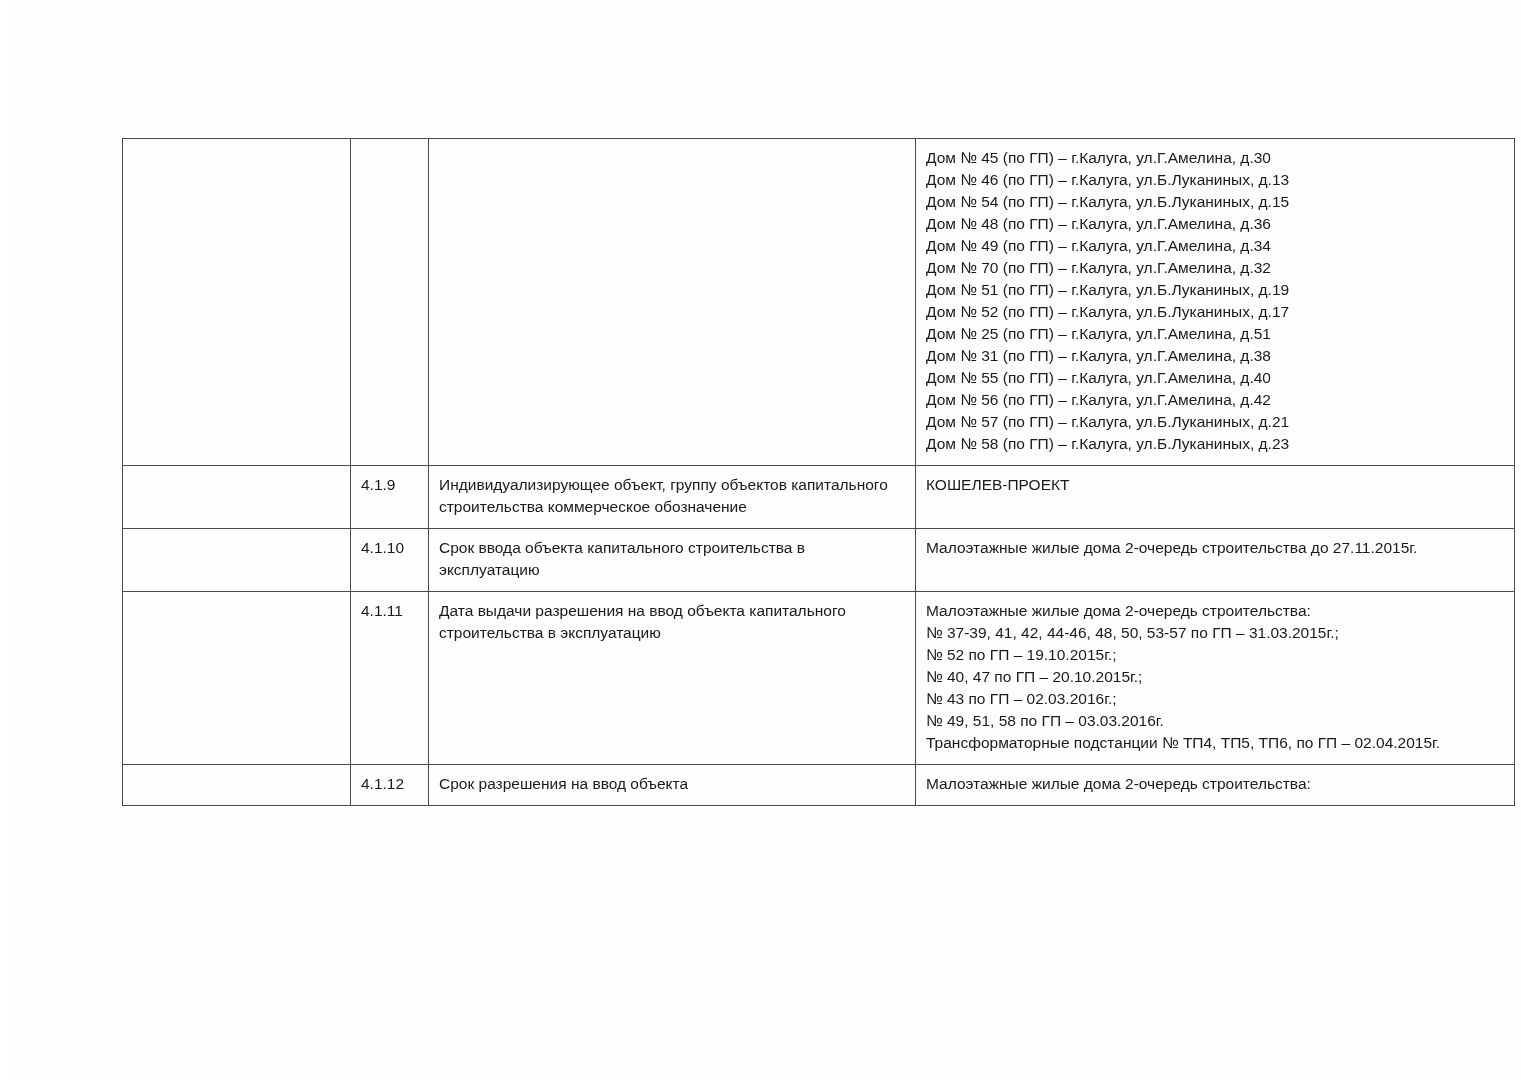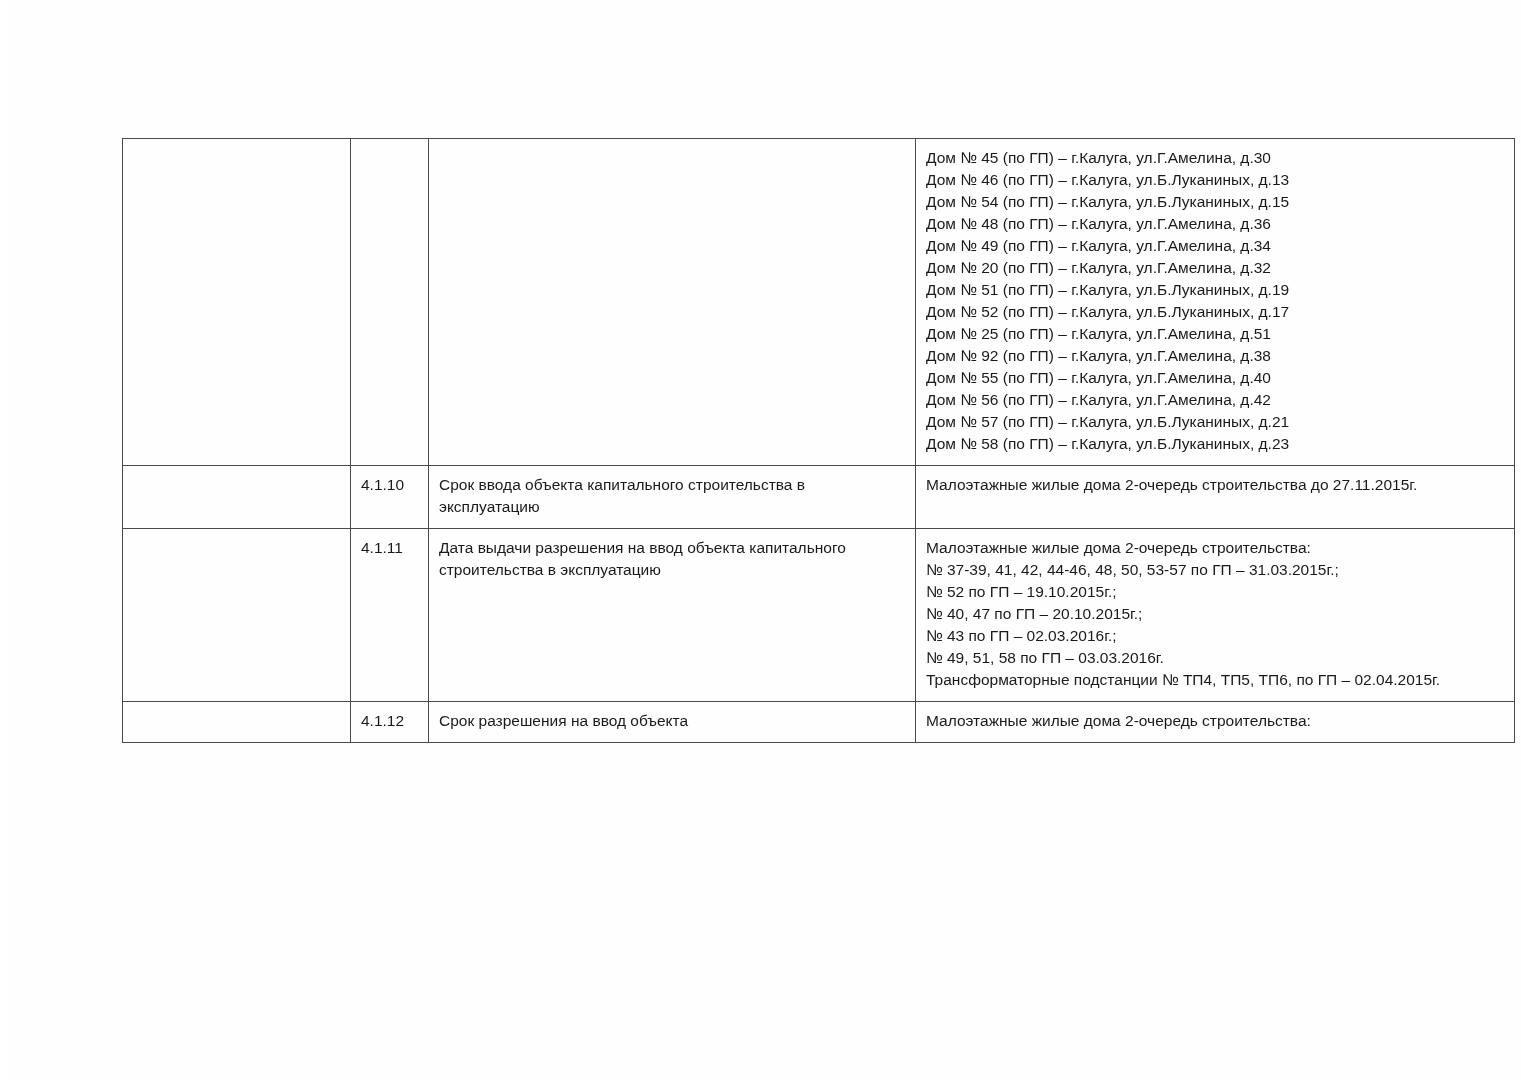--- a/index.html
+++ b/index.html
@@ -83,32 +83,40 @@
       <tr>
         <td class="cell-empty"></td>
         <td class="cell-num"></td>
         <td class="cell-desc"></td>
         <td class="cell-val addr-cell serif">
           <span class="line">Дом № 45 (по ГП) – г.Калуга, ул.Г.Амелина, д.30</span>
           <span class="line">Дом № 46 (по ГП) – г.Калуга, ул.Б.Луканиных, д.13</span>
           <span class="line">Дом № 54 (по ГП) – г.Калуга, ул.Б.Луканиных, д.15</span>
           <span class="line">Дом № 48 (по ГП) – г.Калуга, ул.Г.Амелина, д.36</span>
           <span class="line">Дом № 49 (по ГП) – г.Калуга, ул.Г.Амелина, д.34</span>
-          <span class="line">Дом № 20 (по ГП) – г.Калуга, ул.Г.Амелина, д.32</span>
+          <span class="line">Дом № 70 (по ГП) – г.Калуга, ул.Г.Амелина, д.32</span>
           <span class="line">Дом № 51 (по ГП) – г.Калуга, ул.Б.Луканиных, д.19</span>
           <span class="line">Дом № 52 (по ГП) – г.Калуга, ул.Б.Луканиных, д.17</span>
           <span class="line">Дом № 25 (по ГП) – г.Калуга, ул.Г.Амелина, д.51</span>
-          <span class="line">Дом № 92 (по ГП) – г.Калуга, ул.Г.Амелина, д.38</span>
+          <span class="line">Дом № 31 (по ГП) – г.Калуга, ул.Г.Амелина, д.38</span>
           <span class="line">Дом № 55 (по ГП) – г.Калуга, ул.Г.Амелина, д.40</span>
           <span class="line">Дом № 56 (по ГП) – г.Калуга, ул.Г.Амелина, д.42</span>
           <span class="line">Дом № 57 (по ГП) – г.Калуга, ул.Б.Луканиных, д.21</span>
           <span class="line">Дом № 58 (по ГП) – г.Калуга, ул.Б.Луканиных, д.23</span>
         </td>
       </tr>
 
+      <tr>
+        <td class="cell-empty"></td>
+        <td class="cell-num">4.1.9</td>
+        <td class="cell-desc">Индивидуализирующее объект, группу объектов капитального строительства коммерческое обозначение</td>
+        <td class="cell-val">
+          <span class="line-wrap">КОШЕЛЕВ-ПРОЕКТ</span>
+        </td>
+      </tr>
 
       <tr>
         <td class="cell-empty"></td>
         <td class="cell-num">4.1.10</td>
         <td class="cell-desc">Срок ввода объекта капитального строительства в эксплуатацию</td>
         <td class="cell-val">
           <span class="line-wrap">Малоэтажные жилые дома 2-очередь строительства до 27.11.2015г.</span>
         </td>
       </tr>
 

